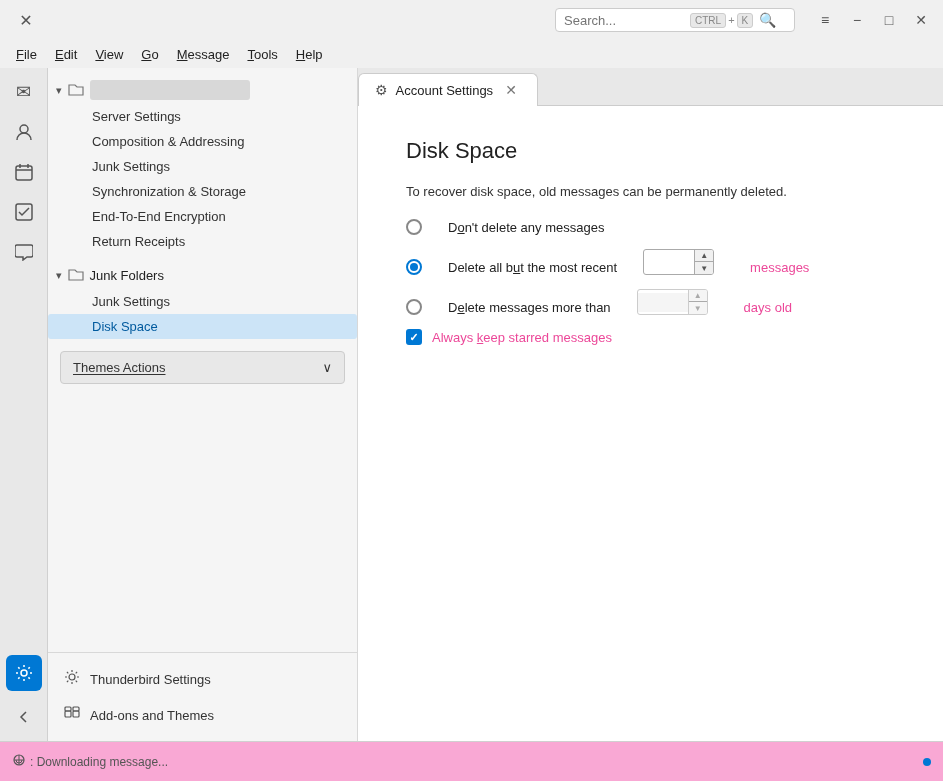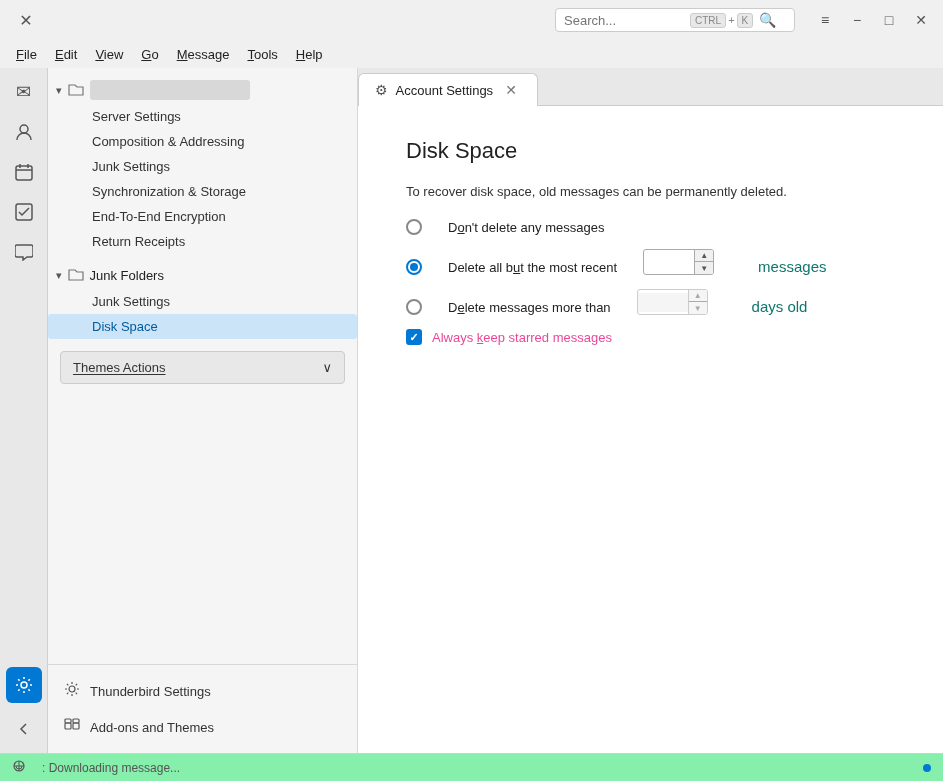--- a/index.html
+++ b/index.html
@@ -193,29 +193,29 @@
       padding: 8px 16px;
       gap: 10px;
       cursor: pointer;
       font-size: 13px;
       color: #333;
     }
     .bottom-icon { font-size: 16px; color: #555; }
 
     
     .status-bar {
-      height: 28px;
-      background: #86efac;
+      height: 40px;
+      background: #f9a8d4;
       border-top: 1px solid #d0d0d0;
       display: flex;
       align-items: center;
       padding: 0 12px;
       font-size: 12px;
       color: #555;
-      gap: 16px;
+      gap: 4px;
     }
     .status-bar-right {
       margin-left: auto;
     }
     .status-dot {
       width: 8px; height: 8px;
       background: #0078d4;
       border-radius: 50%;
     }
 
@@ -336,23 +336,23 @@
       display: flex;
       align-items: center;
       justify-content: center;
       font-size: 8px;
       cursor: pointer;
       background: #f0f0f0;
       color: #555;
     }
     .spin-btn:first-child { border-bottom: 1px solid #aaa; }
     .unit-label {
-      font-size: 15px;
-      color: #0f766e;
-      margin-left: 18px;
+      font-size: 13px;
+      color: #ec4899;
+      margin-left: 10px;
     }
     .checkbox-row {
       display: flex;
       align-items: center;
       gap: 10px;
       margin-bottom: 14px;
     }
     .checkbox {
       width: 16px; height: 16px;
       border: 2px solid #0078d4;

